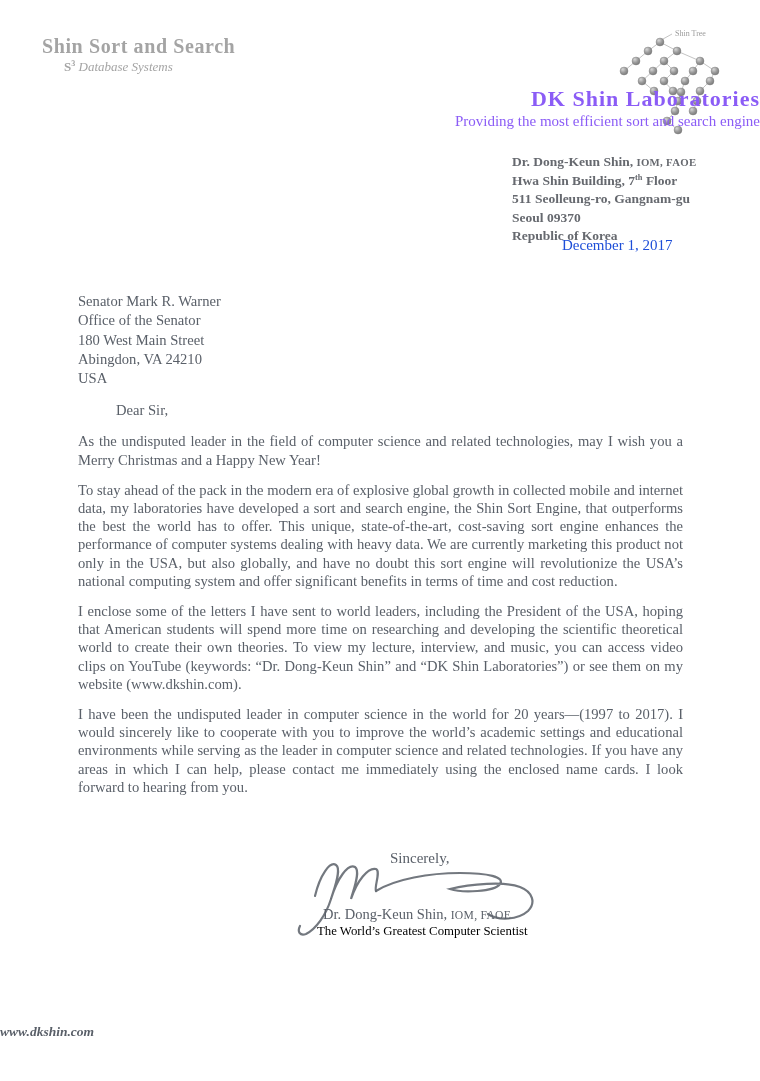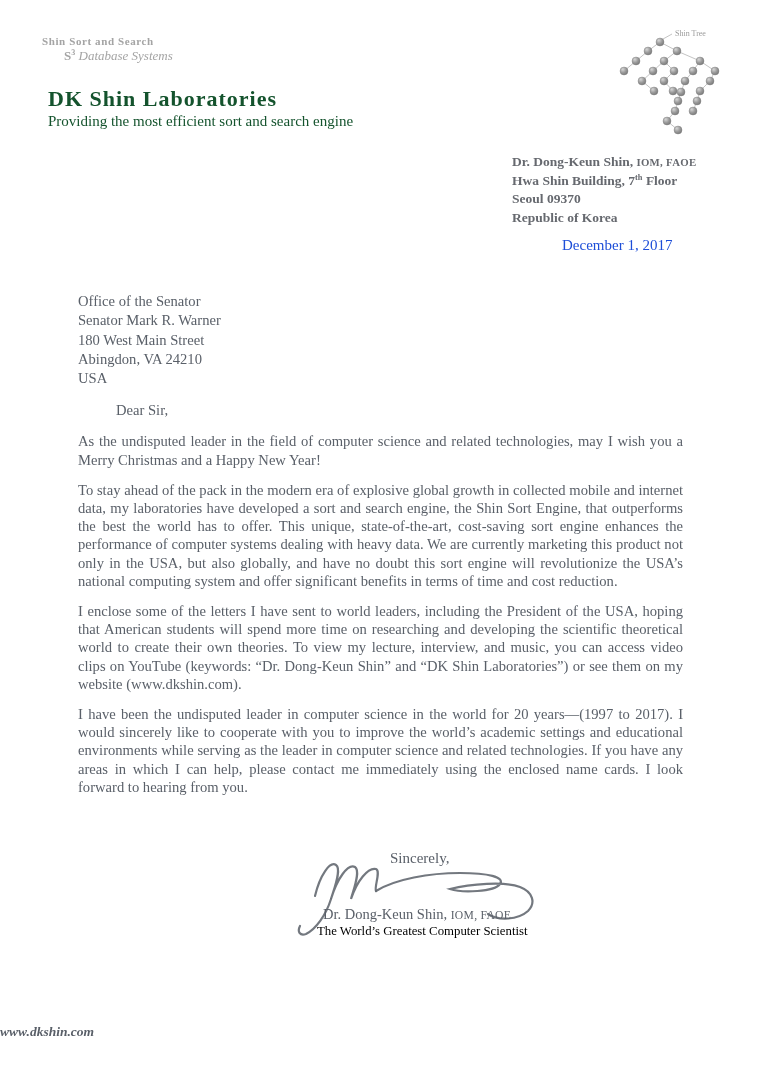--- a/index.html
+++ b/index.html
@@ -7,34 +7,34 @@
   .page{
     position:relative;
     width:760px;height:1081px;
     background:#ffffff;
     margin:0 auto;
     font-family:"Liberation Serif","DejaVu Serif",serif;
     overflow:hidden;
   }
   
   .logo{position:absolute;left:42px;top:35px;color:#a4a4a4;}
-  .logo-title{font-weight:bold;font-size:11px;letter-spacing:.6px;}
+  .logo-title{font-weight:bold;font-size:20px;letter-spacing:.6px;}
   .logo-sub{font-size:13px;margin-left:22px;margin-top:1px;}
   .logo-sub .s{font-weight:bold;font-style:normal;}
   .logo-sub em{font-style:italic;}
   sup{font-size:.62em;vertical-align:super;line-height:0;}
 
   
   .tree-wrap{position:absolute;right:0;top:15px;width:160px;height:130px;}
   .tedge{stroke:#bcbcbc;stroke-width:.9;}
   .tnode{fill:url(#ballGrad);stroke:#808080;stroke-width:.4;}
   .tree-label{font-size:8px;fill:#9b9b9b;font-family:"Liberation Serif",serif;}
 
   
-  .header{position:absolute;left:0;right:0;top:86px;text-align:left;color:#14532d;padding-left:48px;}
+  .header{position:absolute;left:0;right:0;top:86px;text-align:right;color:#8b5cf6;padding-left:48px;}
   .company{font-size:22px;font-weight:bold;letter-spacing:1px;}
   .tagline{font-size:15px;margin-top:1px;}
 
   
   .sender{position:absolute;left:512px;top:153px;font-weight:bold;font-size:13.5px;line-height:18.5px;color:#66696f;}
   .sc{font-size:.8em;letter-spacing:.3px;}
   .date{position:absolute;left:562px;top:237px;font-size:15px;color:#1d4ed8;}
 
   
   .main{position:absolute;left:78px;top:292px;width:605px;font-size:14.6px;color:#5a6069;}
@@ -131,30 +131,31 @@
   </div>
 
   <div class="header">
     <div class="company">DK Shin Laboratories</div>
     <div class="tagline">Providing the most efficient sort and search engine</div>
   </div>
 
   <div class="sender">
     <div><span>Dr. Dong-Keun Shin,</span> <span class="sc">IOM, FAOE</span></div>
     <div><span>Hwa Shin Building, 7</span><sup>th</sup> <span>Floor</span></div>
+    <div>511 Seolleung-ro, Gangnam-gu</div>
     <div>Seoul 09370</div>
     <div>Republic of Korea</div>
   </div>
 
   <div class="date">December 1, 2017</div>
 
   <div class="main">
     <div class="recipient">
+      <div>Senator Mark R. Warner</div>
       <div>Office of the Senator</div>
-      <div>Senator Mark R. Warner</div>
       <div>180 West Main Street</div>
       <div>Abingdon, VA 24210</div>
       <div>USA</div>
     </div>
     <div class="salutation">Dear Sir,</div>
     <p>As the undisputed leader in the field of computer science and related technologies, may I wish you a Merry Christmas and a Happy New Year!</p>
     <p>To stay ahead of the pack in the modern era of explosive global growth in collected mobile and internet data, my laboratories have developed a sort and search engine, the Shin Sort Engine, that outperforms the best the world has to offer. This unique, state-of-the-art, cost-saving sort engine enhances the performance of computer systems dealing with heavy data. We are currently marketing this product not only in the USA, but also globally, and have no doubt this sort engine will revolutionize the USA’s national computing system and offer significant benefits in terms of time and cost reduction.</p>
     <p>I enclose some of the letters I have sent to world leaders, including the President of the USA, hoping that American students will spend more time on researching and developing the scientific theoretical world to create their own theories. To view my lecture, interview, and music, you can access video clips on YouTube (keywords: “Dr. Dong-Keun Shin” and “DK Shin Laboratories”) or see them on my website (www.dkshin.com).</p>
     <p>I have been the undisputed leader in computer science in the world for 20 years—(1997 to 2017). I would sincerely like to cooperate with you to improve the world’s academic settings and educational environments while serving as the leader in computer science and related technologies. If you have any areas in which I can help, please contact me immediately using the enclosed name cards. I look forward to hearing from you.</p>
   </div>

